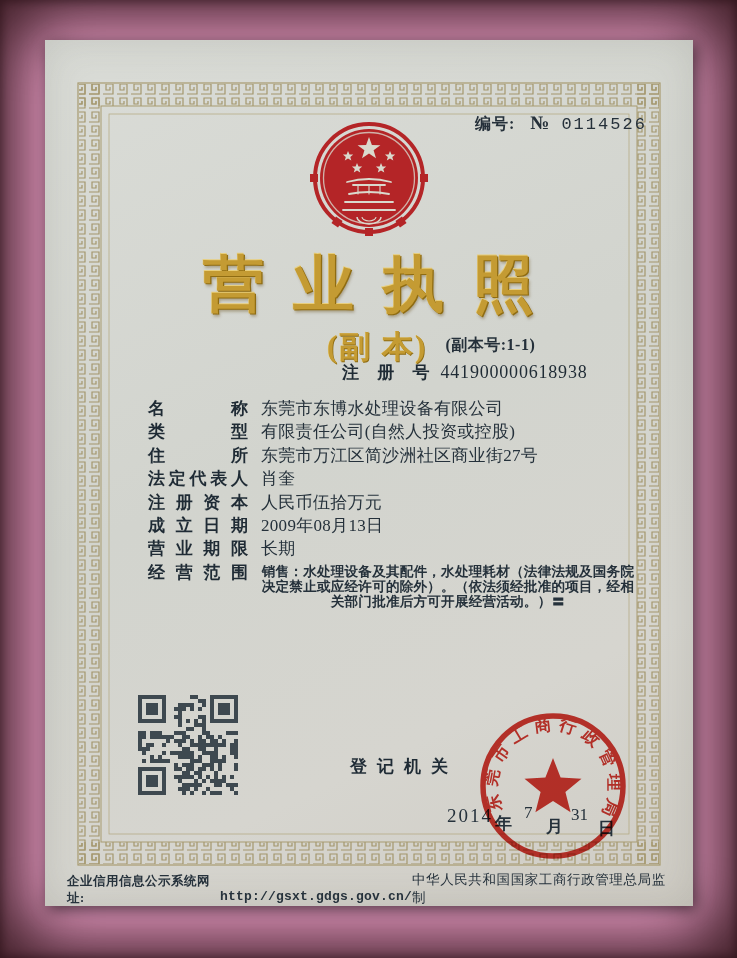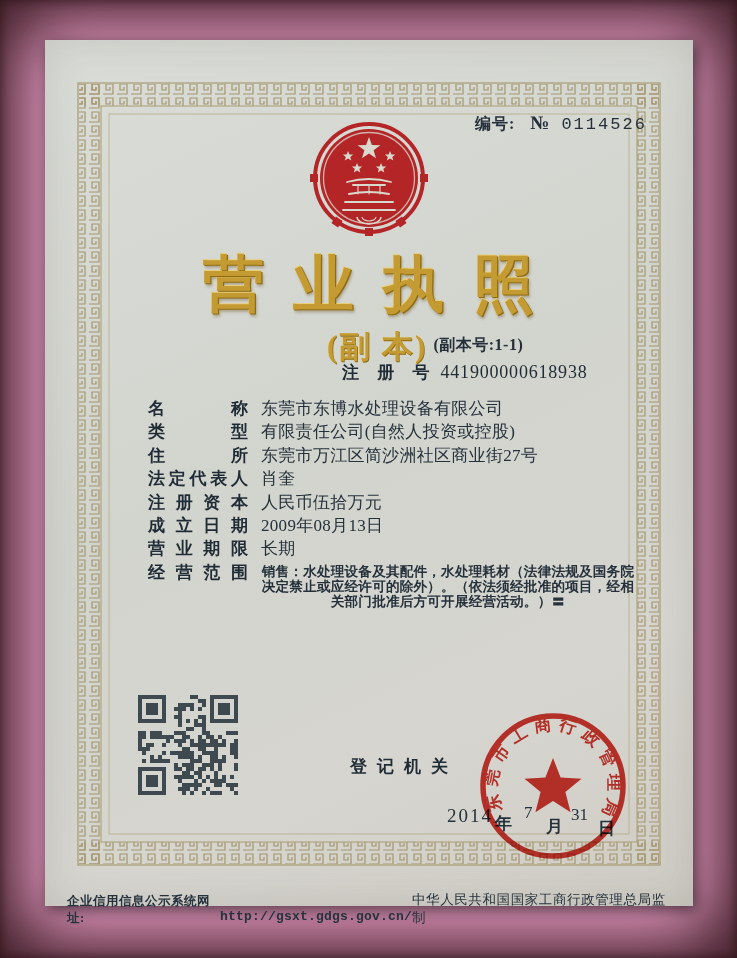--- a/index.html
+++ b/index.html
@@ -24,21 +24,21 @@
   .serial .s-no-sign{font-size:19px; font-weight:700; margin-left:10px;}
   .serial .s-digits{font-size:17px; font-family:"Liberation Mono","DejaVu Sans Mono",monospace; margin-left:6px; letter-spacing:2px;}
   .emblem{position:absolute; left:263px; top:80px; opacity:.93;}
   .cert-title{
     position:absolute; top:204px; left:14px; width:100%; text-align:center;
     font-size:61px; font-weight:700; letter-spacing:29px;
     color:#c49b33;
     text-shadow: 1.2px 1.4px 0 #8f6c12, -0.6px -0.6px 0 #e8cf7e, 2px 2.5px 3px rgba(90,60,0,.35);
     font-family:"Liberation Serif",serif;
   }
-  .copy-row{position:absolute; top:286px; left:282px; display:flex; align-items:flex-start; gap:6px; white-space:nowrap;}
+  .copy-row{position:absolute; top:286px; left:282px; display:flex; align-items:flex-start; gap:18px; white-space:nowrap;}
   .copy-gold{
     font-size:31px; font-weight:700; color:#c49b33; letter-spacing:2px;
     text-shadow:0.8px 1px 0 #8f6c12, -0.5px -0.5px 0 #e8cf7e;
   }
   .copy-no{font-size:16px; color:#25303a; margin-top:9px; font-weight:600; letter-spacing:.5px;}
   .reg-row{position:absolute; top:321px; left:297px; white-space:nowrap;}
   .reg-label{font-size:17px; font-weight:700; letter-spacing:7px; color:#1f2b35;}
   .reg-no{font-size:18px; letter-spacing:.8px; color:#1f2b35; font-family:Liberation Serif, serif;}
   .fields{position:absolute; top:360px; left:103px; width:515px;}
   .field{display:flex; align-items:flex-start; margin-bottom:5.4px;}
@@ -58,21 +58,20 @@
   .d-yu{left:450px; top:772px;}
   .d-month{left:479px; top:763px;}
   .d-mu{left:501px; top:775px;}
   .d-day{left:526px; top:765px;}
   .d-du{left:553px; top:777px;}
   .seal-svg{position:absolute; left:428px; top:668px; mix-blend-mode:multiply; opacity:.92;}
   .footer{
     position:absolute; left:22px; right:22px; top:831px;
     display:flex; justify-content:space-between; align-items:flex-end;
     color:#26323c;
-    margin-top:20px;
   }
   .footer-left{display:flex; align-items:flex-end;}
   .fl-label{font-size:12.5px; font-weight:700; letter-spacing:.5px;}
   .fl-url{font-size:13px; font-family:"Liberation Mono","DejaVu Sans Mono",monospace; margin-left:4px; margin-bottom:3px; letter-spacing:.2px; font-weight:700;}
   .footer-right{font-size:13.5px; font-weight:400; letter-spacing:.6px;}
 </style>
 </head>
 <body>
 
 <div class="photo">

